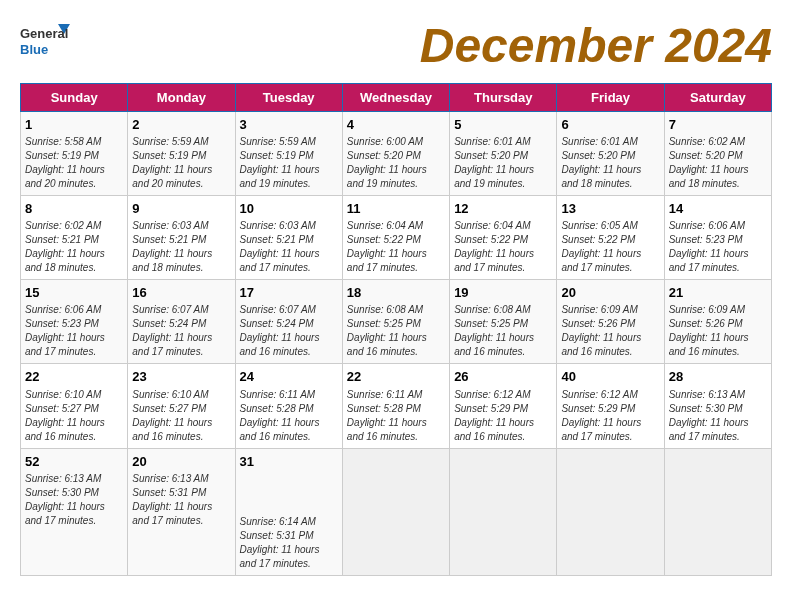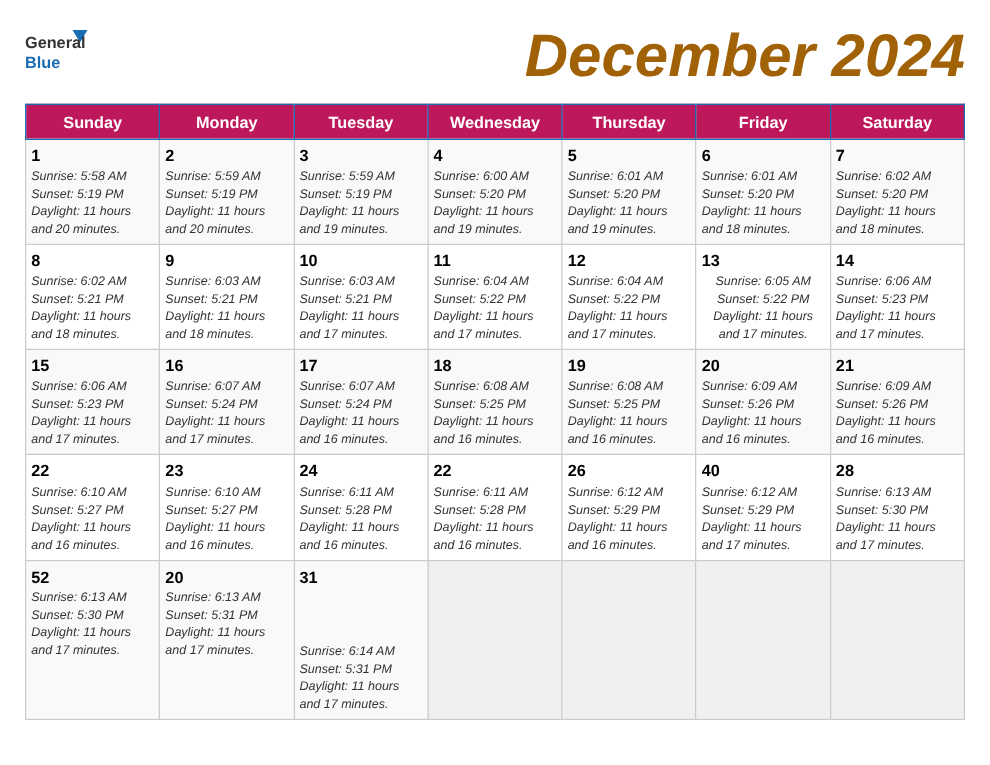--- a/index.html
+++ b/index.html
@@ -187,21 +187,21 @@
         </td>
         <td>
           <span class="day-num">12</span>
           <div class="day-info" style="white-space: pre-line;">Sunrise: 6:04 AM
 Sunset: 5:22 PM
 Daylight: 11 hours
 and 17 minutes.</div>
         </td>
         <td>
           <span class="day-num">13</span>
-          <div class="day-info" style="white-space: pre-line; text-align: center;">Sunrise: 6:05 AM
+          <div class="day-info" style="white-space: pre-line;">Sunrise: 6:05 AM
 Sunset: 5:22 PM
 Daylight: 11 hours
 and 17 minutes.</div>
         </td>
         <td>
           <span class="day-num">14</span>
           <div class="day-info" style="white-space: pre-line;">Sunrise: 6:06 AM
 Sunset: 5:23 PM
 Daylight: 11 hours
 and 17 minutes.</div>

